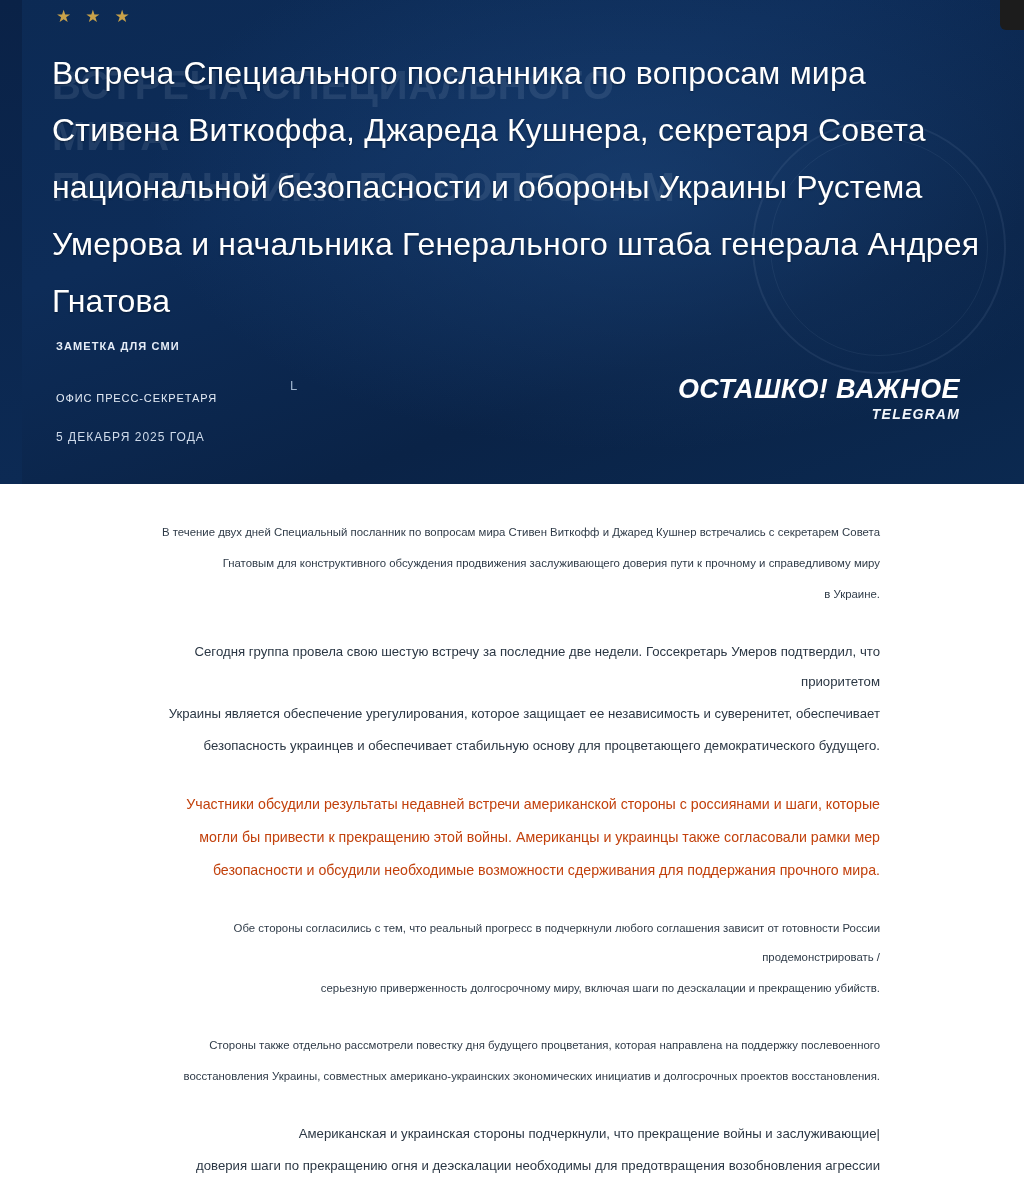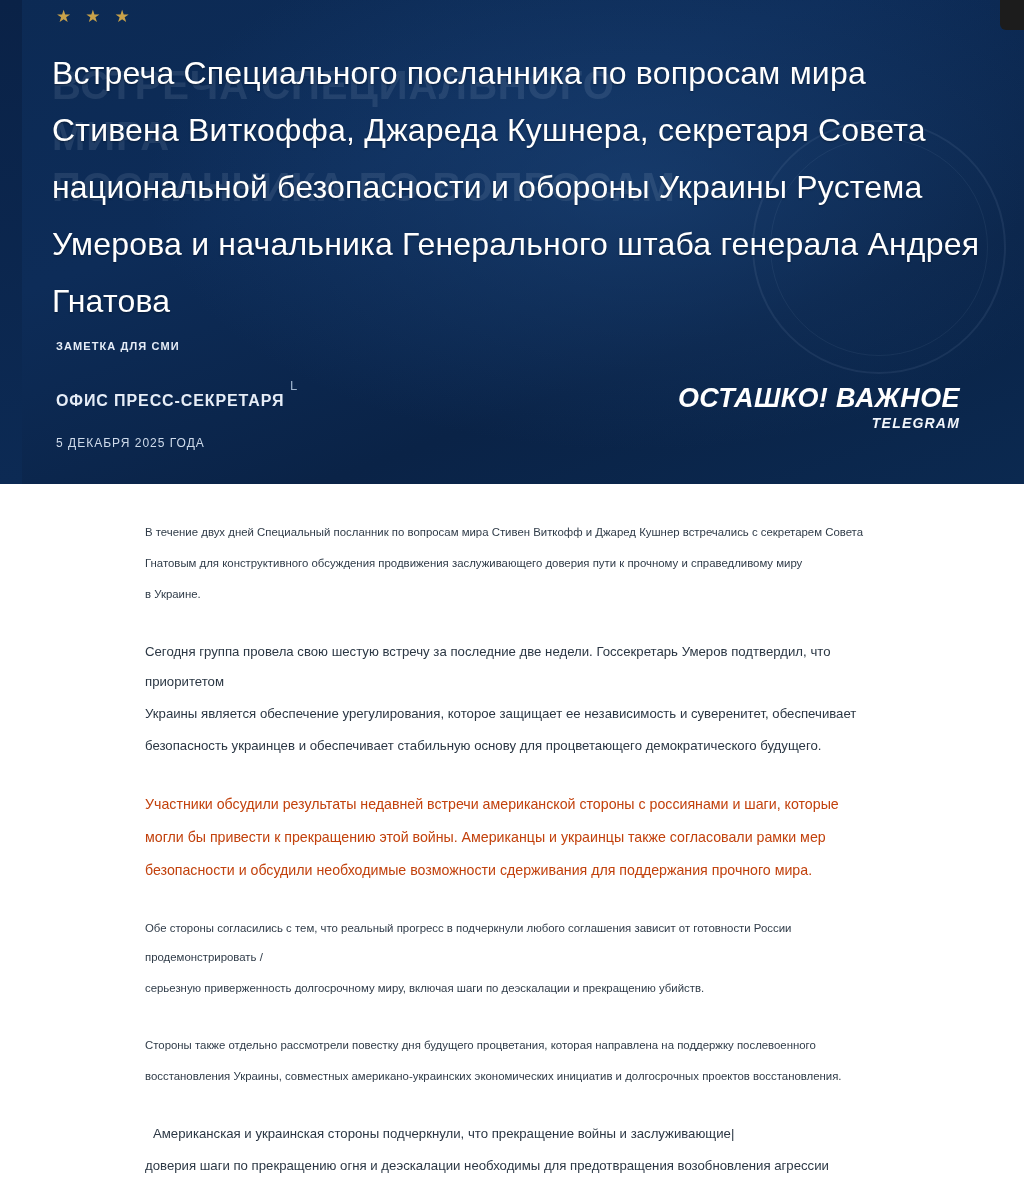--- a/index.html
+++ b/index.html
@@ -105,23 +105,23 @@
   }
   .hero-meta .kicker {
     color: #e6edf7;
     font-size: 11px;
     letter-spacing: 1.1px;
     font-weight: 700;
     margin-bottom: 27px;
   }
   .hero-meta .office {
     color: #e6edf7;
-    font-size: 16px;
+    font-size: 11px;
     letter-spacing: 0.9px;
-    font-weight: 700;
+    font-weight: 400;
     margin-bottom: 26px;
     margin-top: 40px;
   }
   .hero-meta .date {
     color: #cfdbeb;
     font-size: 12px;
     letter-spacing: 1px;
     font-weight: 400;
   }
   .stray-mark {
@@ -129,21 +129,21 @@
     left: 290px;
     top: 378px;
     color: #9fb4cd;
     font-size: 13px;
     z-index: 4;
   }
 
   .brand {
     position: absolute;
     right: 64px;
-    top: 385px;
+    top: 376px;
     text-align: right;
     z-index: 6;
   }
   .brand .brand-main {
     color: #ffffff;
     font-size: 27px;
     font-style: italic;
     font-weight: 700;
     letter-spacing: 0.4px;
     line-height: 1;
@@ -173,20 +173,21 @@
   .doc-body {
     position: relative;
     width: 1024px;
     background: #ffffff;
     padding: 34px 0 40px 0;
   }
   .para {
     width: 735px;
     margin: 0 0 28px 145px;
     color: #27313d;
+    text-align: right;
   }
   .para p {
     margin: 0 0 2px 0;
   }
   .para.size-m p {
     font-size: 13.2px;
     line-height: 30px;
     color: #2b3744;
   }
   .para.size-s p {

